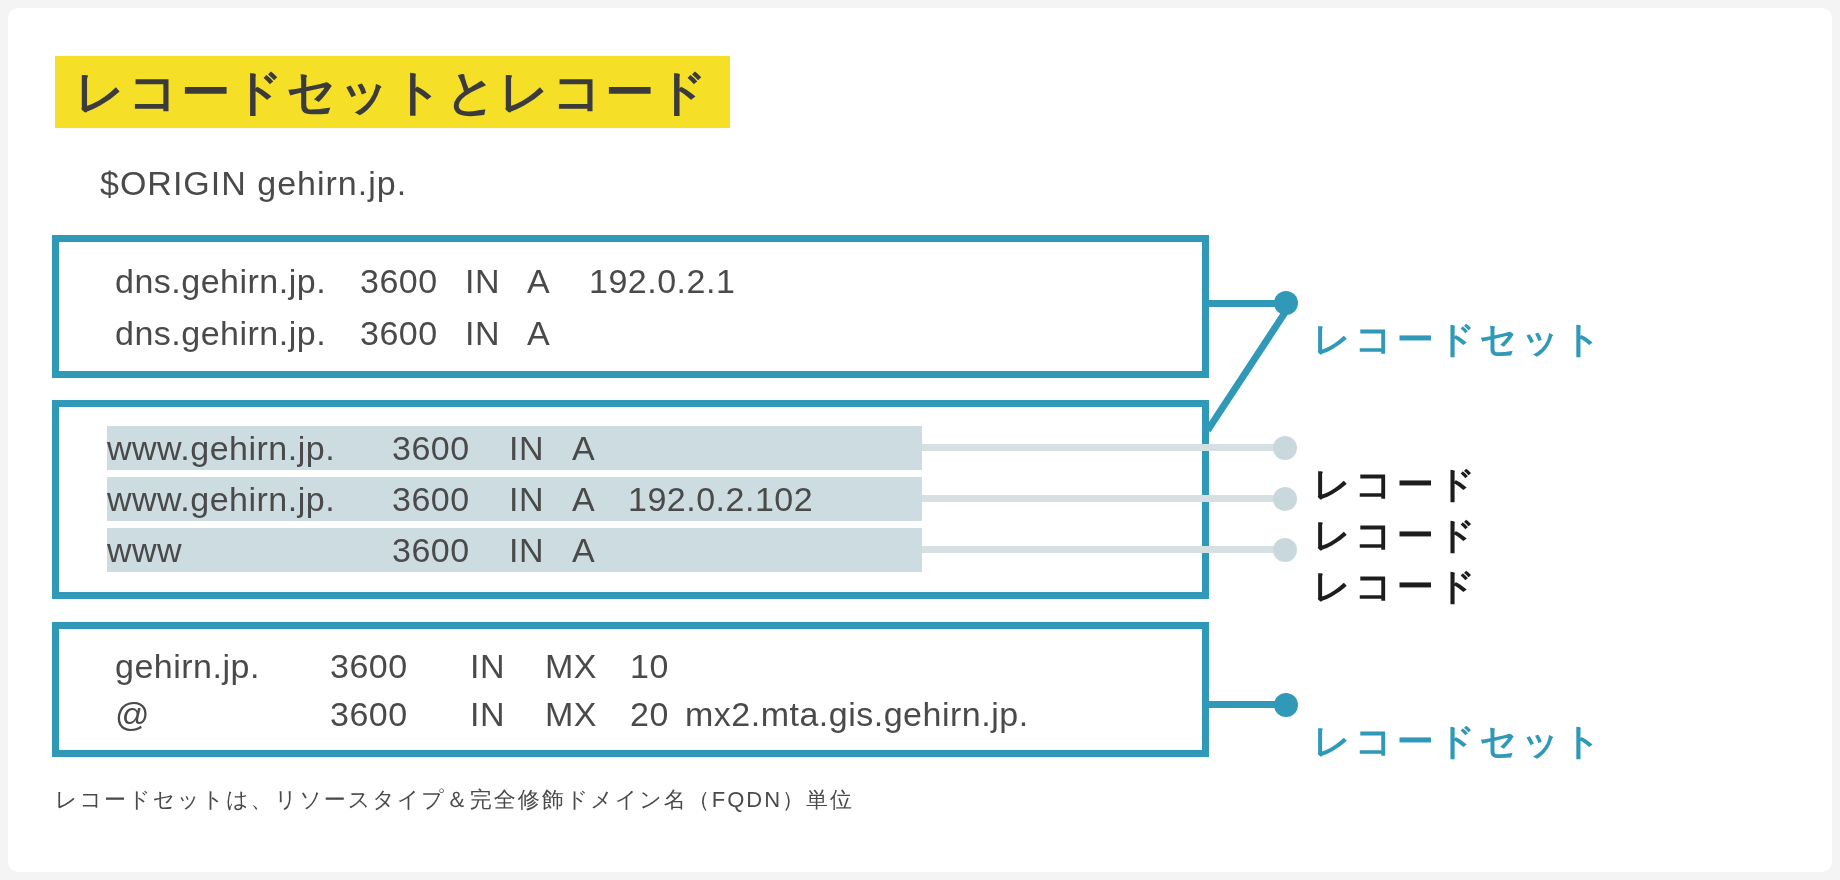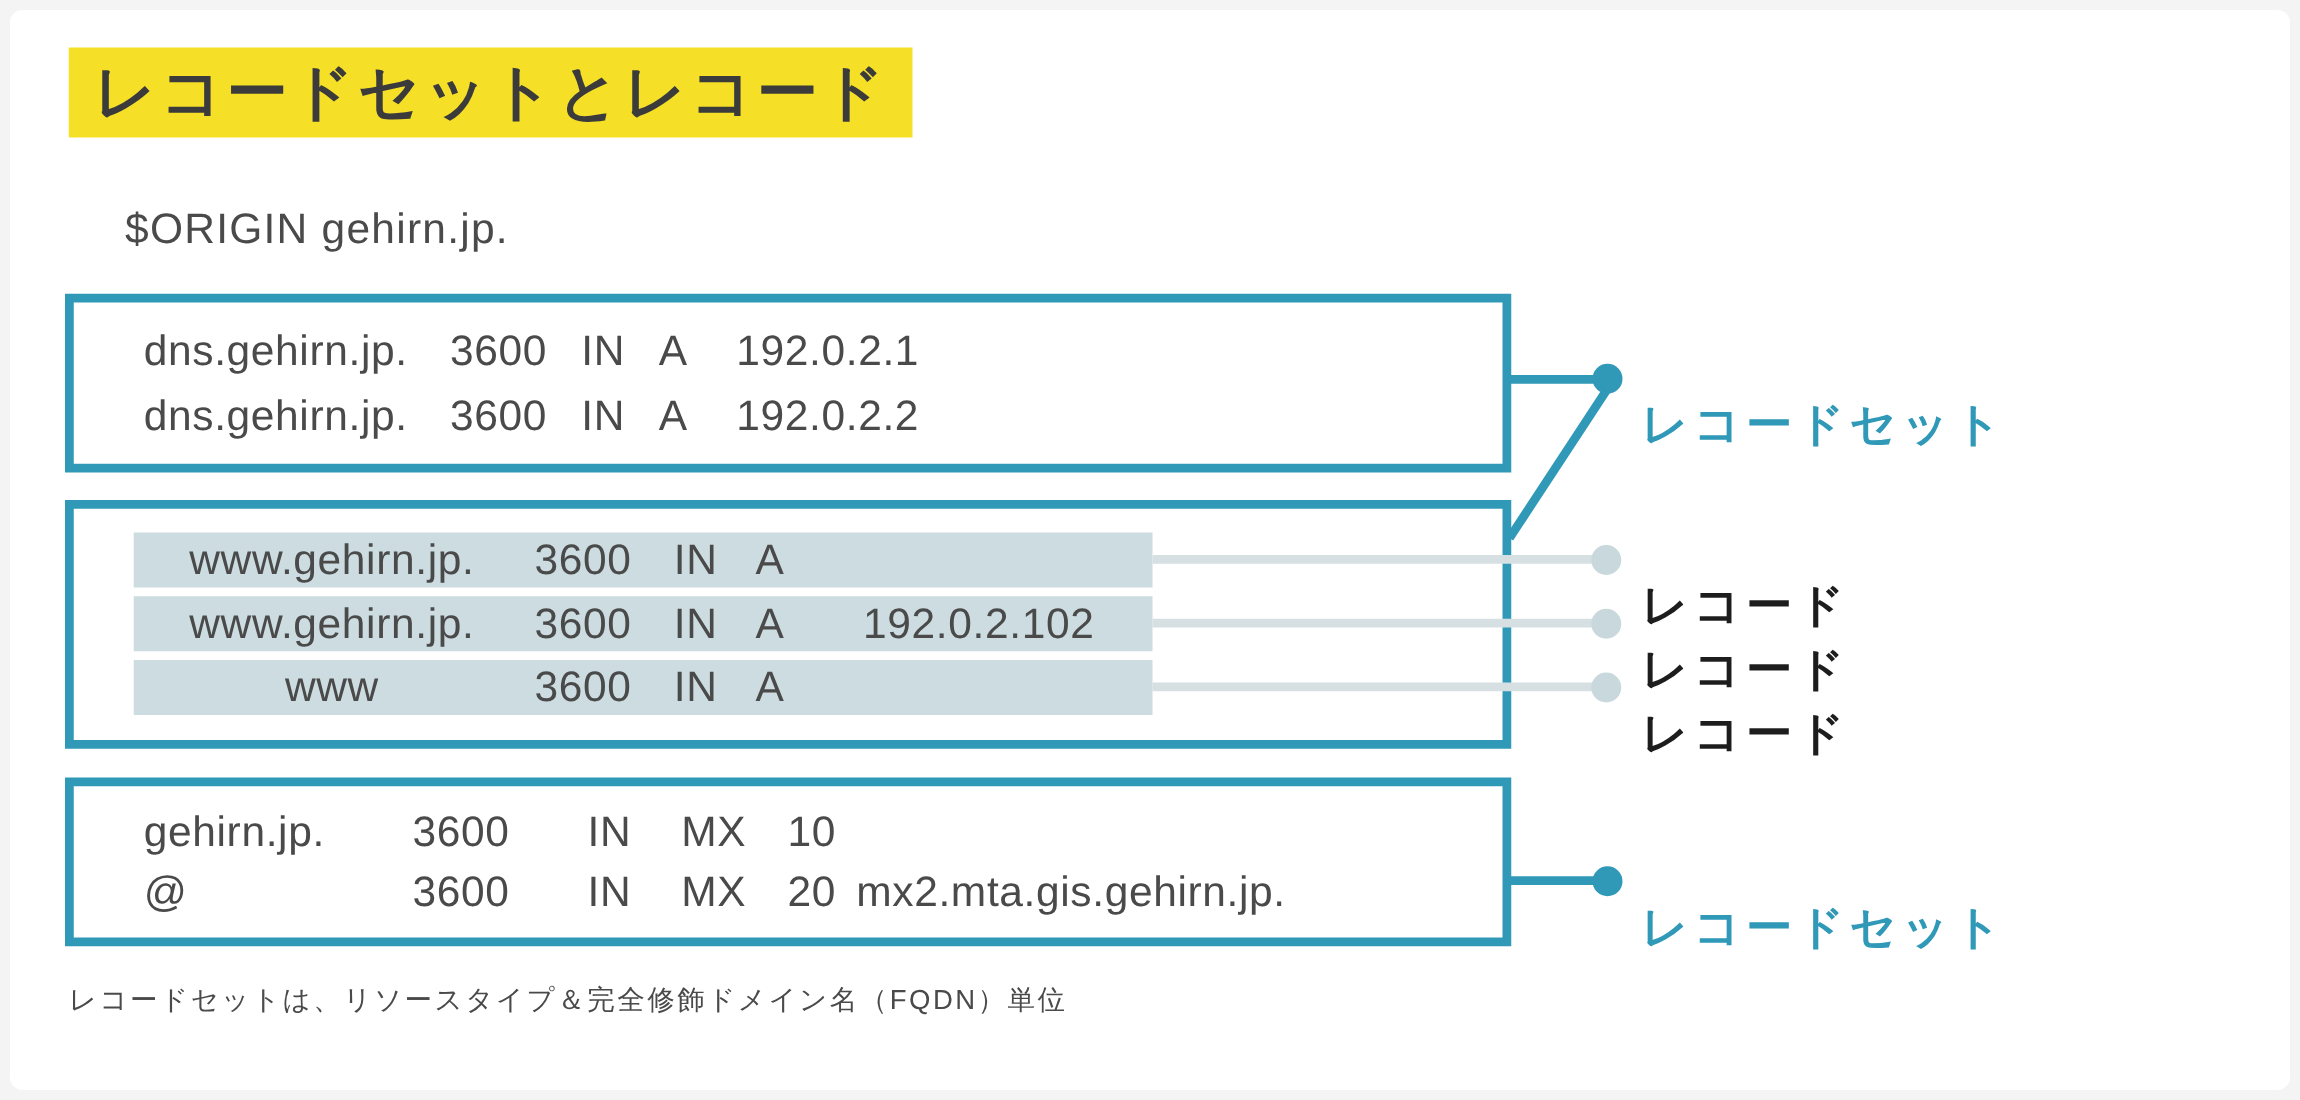--- a/index.html
+++ b/index.html
@@ -5,35 +5,35 @@
   :root{
     --color-teal:#3099b8; --color-yellow:#f5e027; --color-highlight:#ccdce1;
     --color-gray-line:#d6e0e3; --color-gray-dot:#c8d8dd; --color-ink:#4a4a4a;
     --color-title-ink:#3b3b3b; --color-label-ink:#1d1d1d; --color-page-bg:#f4f4f5; --color-card-bg:#ffffff;
   }
   *{margin:0;padding:0;box-sizing:border-box;}
   html,body{width:1840px;height:880px;overflow:hidden;}
   body{font-family:"Liberation Sans","DejaVu Sans",sans-serif;background:var(--color-page-bg);position:relative;}
   .card{position:absolute;inset:8px;background:var(--color-card-bg);border-radius:10px;}
 
-  .title{position:absolute;left:55px;top:38px;height:72px;line-height:72px;
+  .title{position:absolute;left:55px;top:56px;height:72px;line-height:72px;
     background:var(--color-yellow);color:var(--color-title-ink);
     font-size:49px;font-weight:bold;letter-spacing:3px;padding:0 20px;white-space:nowrap;}
   .origin{position:absolute;left:100px;top:164px;font-size:34px;color:var(--color-ink);letter-spacing:1px;white-space:nowrap;}
 
   .zbox{position:absolute;left:52px;width:1157px;border:7px solid var(--color-teal);background:#fff;z-index:1;}
   .box1{top:235px;height:143px;display:flex;flex-direction:column;justify-content:center;row-gap:14px;padding-left:56px;}
   .box3{top:622px;height:135px;display:flex;flex-direction:column;justify-content:center;row-gap:10px;padding-left:56px;}
   .box2{top:400px;height:199px;}
 
   .rrow{display:grid;font-size:34px;color:var(--color-ink);letter-spacing:.5px;white-space:nowrap;line-height:38px;}
   .box1 .rrow{grid-template-columns:245px 105px 62px 62px auto;}
   .box3 .rrow{grid-template-columns:215px 140px 75px 85px 55px auto;}
   .hl{position:absolute;left:48px;width:815px;height:44px;background:var(--color-highlight);}
-  .hl .rrow{grid-template-columns:285px 117px 63px 56px auto;line-height:44px;padding-left:16px;text-align:center;}
+  .hl .rrow{grid-template-columns:285px 117px 63px 56px auto;line-height:44px;padding-left:0;}
   .hl1{top:19px;} .hl2{top:70px;} .hl3{top:121px;}
 
   .line{position:absolute;height:7px;z-index:2;}
   .teal-line{background:var(--color-teal);}
   .gray-line{background:var(--color-gray-line);}
   .stub-top{left:1208px;top:300px;width:78px;}
   .stub-bottom{left:1208px;top:701px;width:78px;}
   .gline1{left:922px;top:444px;width:363px;}
   .gline2{left:922px;top:495px;width:363px;}
   .gline3{left:922px;top:546px;width:363px;}
@@ -68,21 +68,20 @@
     <span>3600</span>
     <span>IN</span>
     <span>A</span>
     <span>192.0.2.1</span>
   </div>
   <div class="rrow">
     <span>dns.gehirn.jp.</span>
     <span>3600</span>
     <span>IN</span>
     <span>A</span>
-    <span>192.0.2.2</span>
   </div>
 </div>
 
 <div class="zbox box2">
   <div class="hl hl1">
     <div class="rrow">
       <span>www.gehirn.jp.</span>
       <span>3600</span>
       <span>IN</span>
       <span>A</span>

